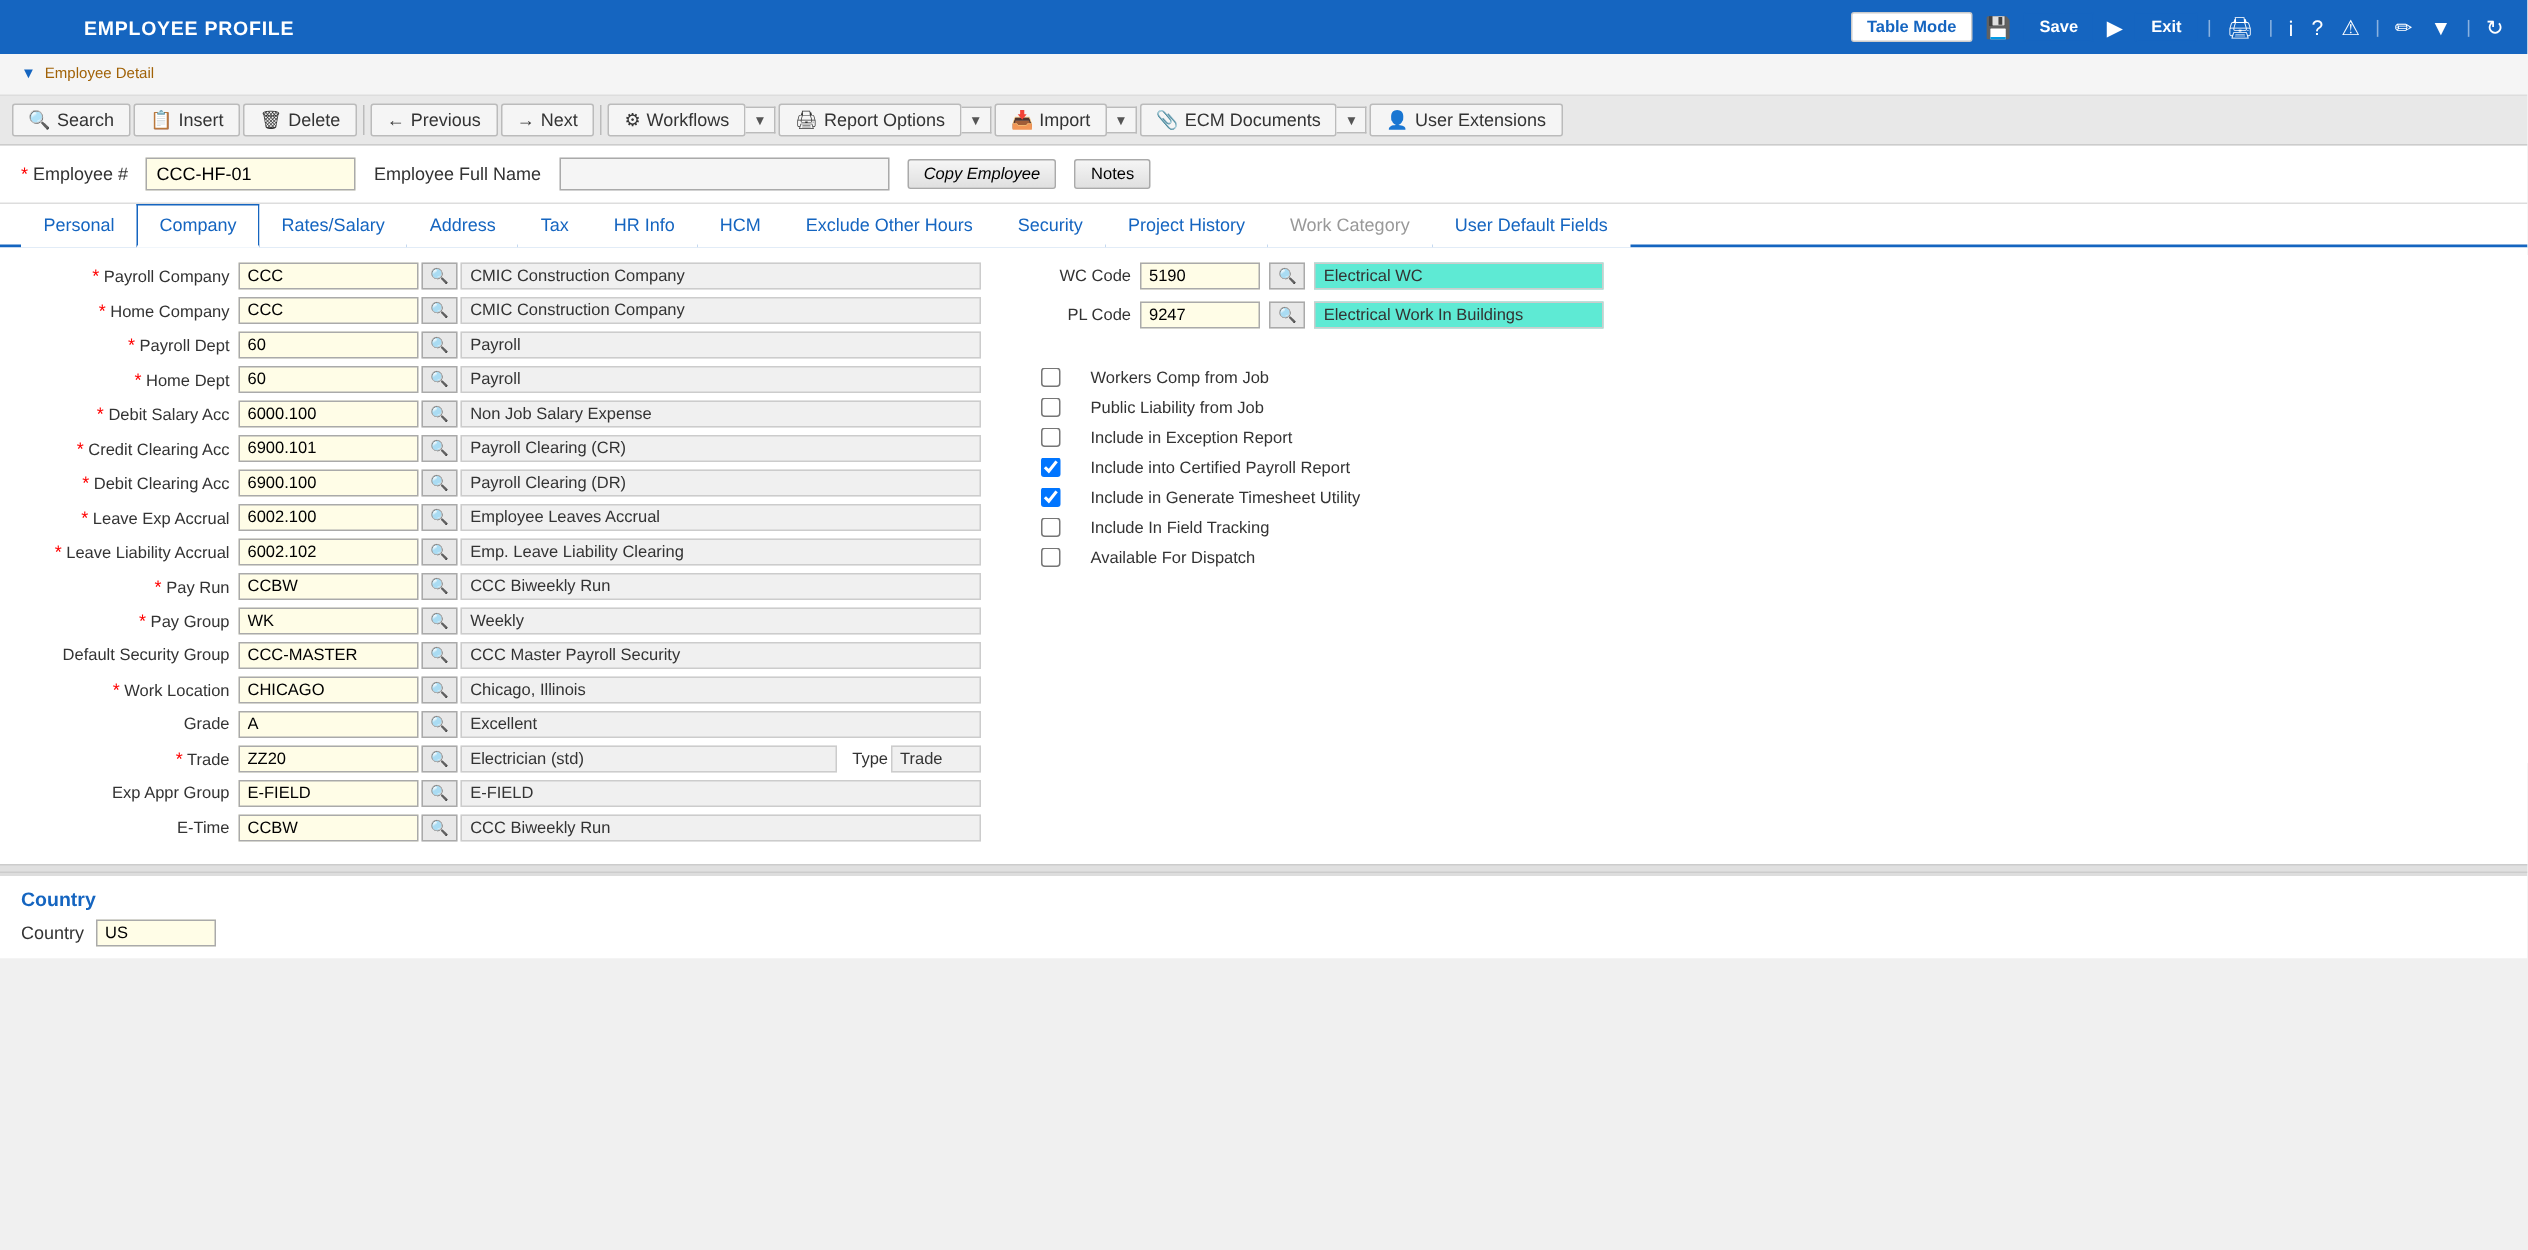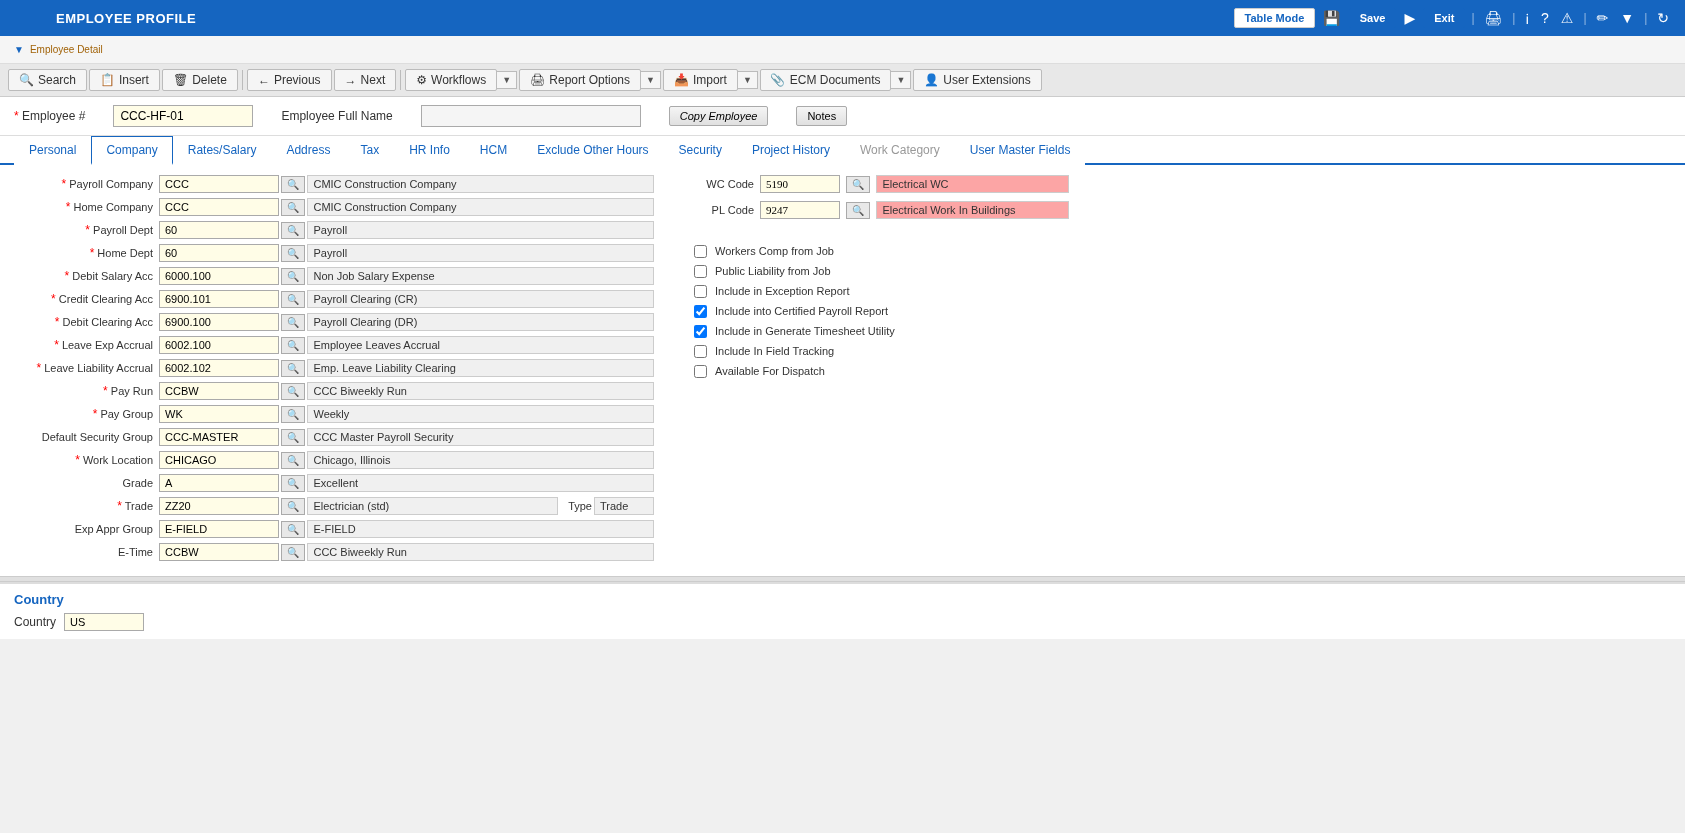--- a/index.html
+++ b/index.html
@@ -70,21 +70,21 @@
     .toolbar-dropdown-arrow {
       background: #f5f5f5; border: 1px solid #bbb; border-left: none;
       padding: 3px 5px; cursor: pointer; font-size: 9px; color: #555;
     }
 
     
     .emp-row {
       padding: 8px 14px;
       display: flex;
       align-items: center;
-      gap: 28px;
+      gap: 12px;
       border-bottom: 1px solid #ddd;
     }
     .field-label { color: #333; font-weight: normal; }
     .req { color: red; }
     .emp-input {
       border: 1px solid #aaa; padding: 3px 6px; font-size: 12px;
       background: #fffde7; width: 140px;
     }
     .emp-name-input {
       border: 1px solid #aaa; padding: 3px 6px; font-size: 12px;
@@ -162,39 +162,39 @@
       background: #f0f0f0; flex: 1; min-width: 180px; color: #333;
     }
     .search-icon-btn {
       border: 1px solid #aaa; background: #e8e8e8; padding: 2px 5px;
       cursor: pointer; font-size: 10px; color: #555;
     }
 
     
     .checkbox-row {
       display: flex;
-      align-items: flex-start;
+      align-items: center;
       margin-bottom: 7px;
-      gap: 8px;
+      gap: 20px;
     }
     .cb-label { font-size: 11px; color: #333; }
     .wc-row {
       display: flex;
       align-items: center;
       margin-bottom: 5px;
       gap: 6px;
     }
     .wc-label { width: 60px; text-align: right; font-size: 11px; color: #333; flex-shrink: 0; }
     .wc-input {
       border: 1px solid #aaa; padding: 2px 5px; font-size: 11px;
-      background: #fffde7; width: 80px; font-family: Liberation Serif, serif;
+      background: #fffde7; width: 80px;
     }
     .wc-desc {
       border: 1px solid #ccc; padding: 2px 5px; font-size: 11px;
-      background: #fca5a5; width: 193px; color: #333;
+      background: #5eead4; width: 193px; color: #333;
     }
 
     
     .trade-type-label { font-size: 11px; color: #333; margin-left: 8px; }
     .trade-type-input {
       border: 1px solid #ccc; padding: 2px 5px; font-size: 11px;
       background: #f0f0f0; width: 60px; color: #333;
     }
 
     
@@ -321,21 +321,21 @@
     <div class="tab active">Company</div>
     <div class="tab">Rates/Salary</div>
     <div class="tab">Address</div>
     <div class="tab">Tax</div>
     <div class="tab">HR Info</div>
     <div class="tab">HCM</div>
     <div class="tab">Exclude Other Hours</div>
     <div class="tab">Security</div>
     <div class="tab">Project History</div>
     <div class="tab disabled">Work Category</div>
-    <div class="tab">User Master Fields</div>
+    <div class="tab">User Default Fields</div>
   </div>
 
   <div class="form-area">
 
     <div class="form-left">
 
       <div class="form-row">
         <span class="form-label"><span class="req">*</span> Payroll Company</span>
         <div class="form-input-wrap">
           <input class="form-input" type="text" value="CCC" style="">

